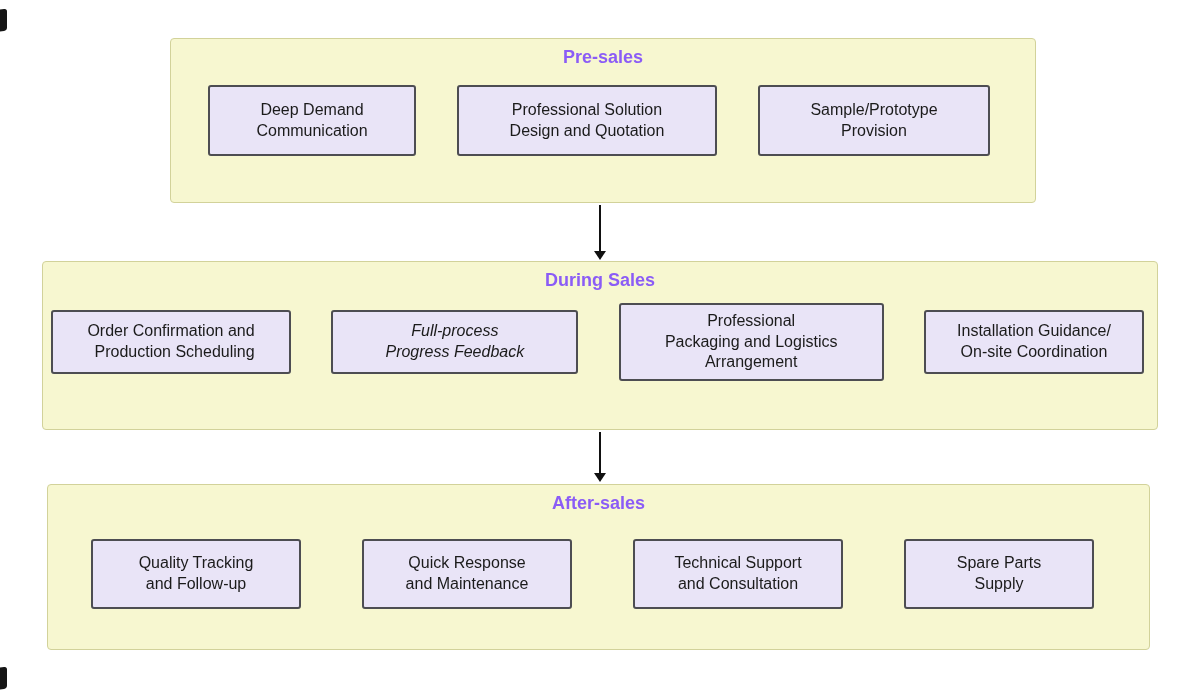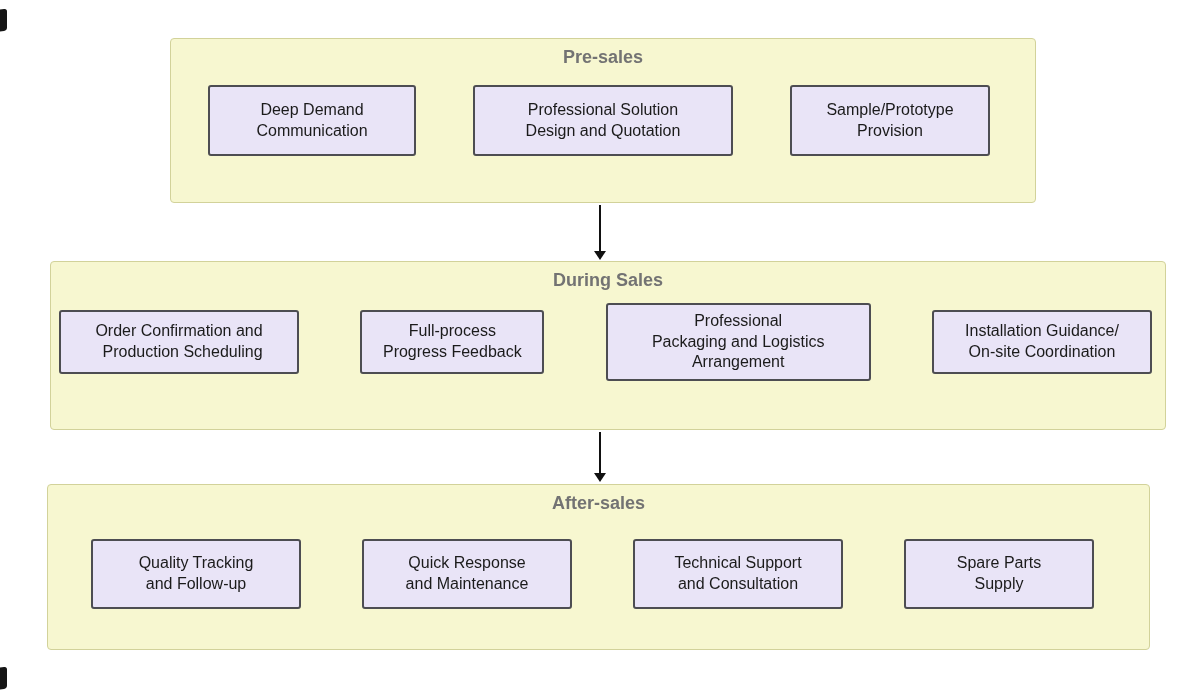--- a/index.html
+++ b/index.html
@@ -29,29 +29,29 @@
   .mark-bottom { top: 667px; }
 
   .stage {
     position: absolute;
     background: var(--stage-bg, #f7f7d0);
     border: 1px solid var(--stage-border, #d2d29a);
     border-radius: 4px;
     box-sizing: border-box;
   }
   .stage1 { left: 170px; top: 38px;  width: 866px;  height: 165px; }
-  .stage2 { left: 50px;  top: 261px; width: 1116px; height: 169px; }
+  .stage2 { left: 42px;  top: 261px; width: 1116px; height: 169px; }
   .stage3 { left: 47px;  top: 484px; width: 1103px; height: 166px; }
 
   .stage-title {
     padding-top: 8px;
     text-align: center;
     font-size: 18px;
     font-weight: 700;
-    color: #737373;
+    color: #8b5cf6;
   }
 
   .boxes {
     position: absolute;
     display: flex;
     justify-content: space-between;
     align-items: center;
   }
   .boxes1 { left: 37px; right: 45px; top: 46px;  height: 71px; align-items: flex-end;  }
   .boxes2 { left: 8px;  right: 13px; top: 30px;  height: 100px; }
@@ -72,24 +72,24 @@
     padding: 4px 8px;
     white-space: pre-line;
   }
   .boxes1 .box { height: 71px; }
   .boxes2 .box { height: 64px; }
   .boxes2 .box.tall { height: 78px; }
   .boxes3 .box { height: 70px; }
 
   .boxes1 .box:nth-child(1) { width: 208px; }
   .boxes1 .box:nth-child(2) { width: 260px; }
-  .boxes1 .box:nth-child(3) { width: 200px; }
+  .boxes1 .box:nth-child(3) { width: 232px; }
 
   .boxes2 .box:nth-child(1) { width: 240px; text-align: right; }
-  .boxes2 .box:nth-child(2) { width: 184px; }
+  .boxes2 .box:nth-child(2) { width: 247px; font-style: italic; }
   .boxes2 .box:nth-child(3) { width: 265px; }
   .boxes2 .box:nth-child(4) { width: 220px; }
 
   .boxes3 .box:nth-child(1) { width: 210px; }
   .boxes3 .box:nth-child(2) { width: 210px; text-align: center; }
   .boxes3 .box:nth-child(3) { width: 210px; }
   .boxes3 .box:nth-child(4) { width: 190px; }
 
   .arrow {
     position: absolute;

